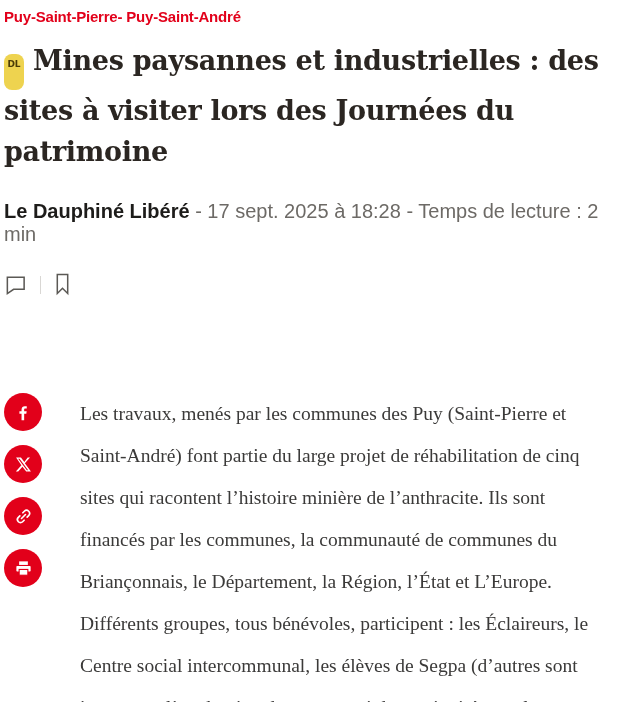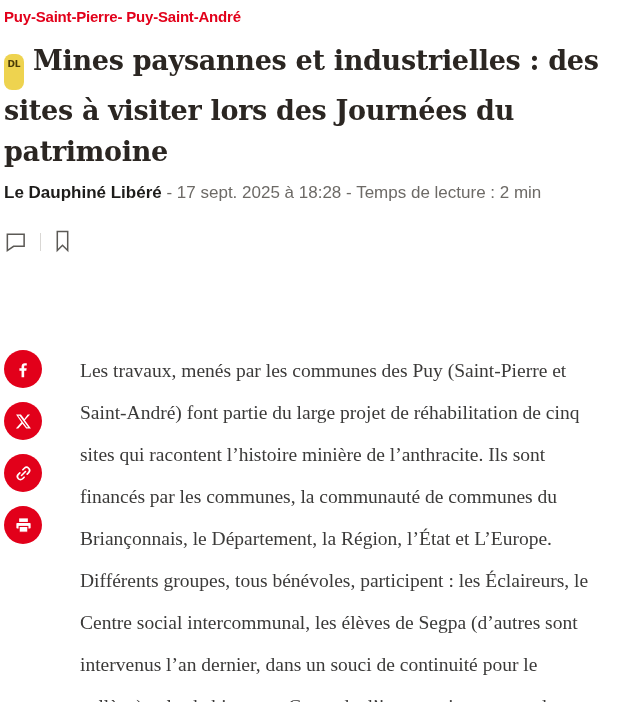--- a/index.html
+++ b/index.html
@@ -35,21 +35,21 @@
     font-family: "DejaVu Sans", sans-serif;
     font-weight: 700;
     font-size: 9px;
     line-height: 20px;
     text-align: center;
     vertical-align: 3px;
     margin-right: 9px;
     letter-spacing: 0;
   }
 
-  .byline { margin-top: 11px; font-size: 17px; color: #6d6a66; }
+  .byline { margin-top: 28px; font-size: 20px; color: #6d6a66; }
   .byline .source { font-weight: 700; color: #1d1c1a; }
 
   .action-row { margin-top: 27px; display: flex; align-items: center; }
   .action-btn { background: none; border: none; padding: 0; cursor: pointer; display: inline-flex; }
   .action-btn svg { display: block; }
   .action-divider { width: 1px; height: 18px; background: #d9d7d4; margin: 0 13px; }
 
   .article { margin-top: 97px; display: flex; align-items: flex-start; }
 
   .share-col { display: flex; flex-direction: column; flex: 0 0 auto; }

